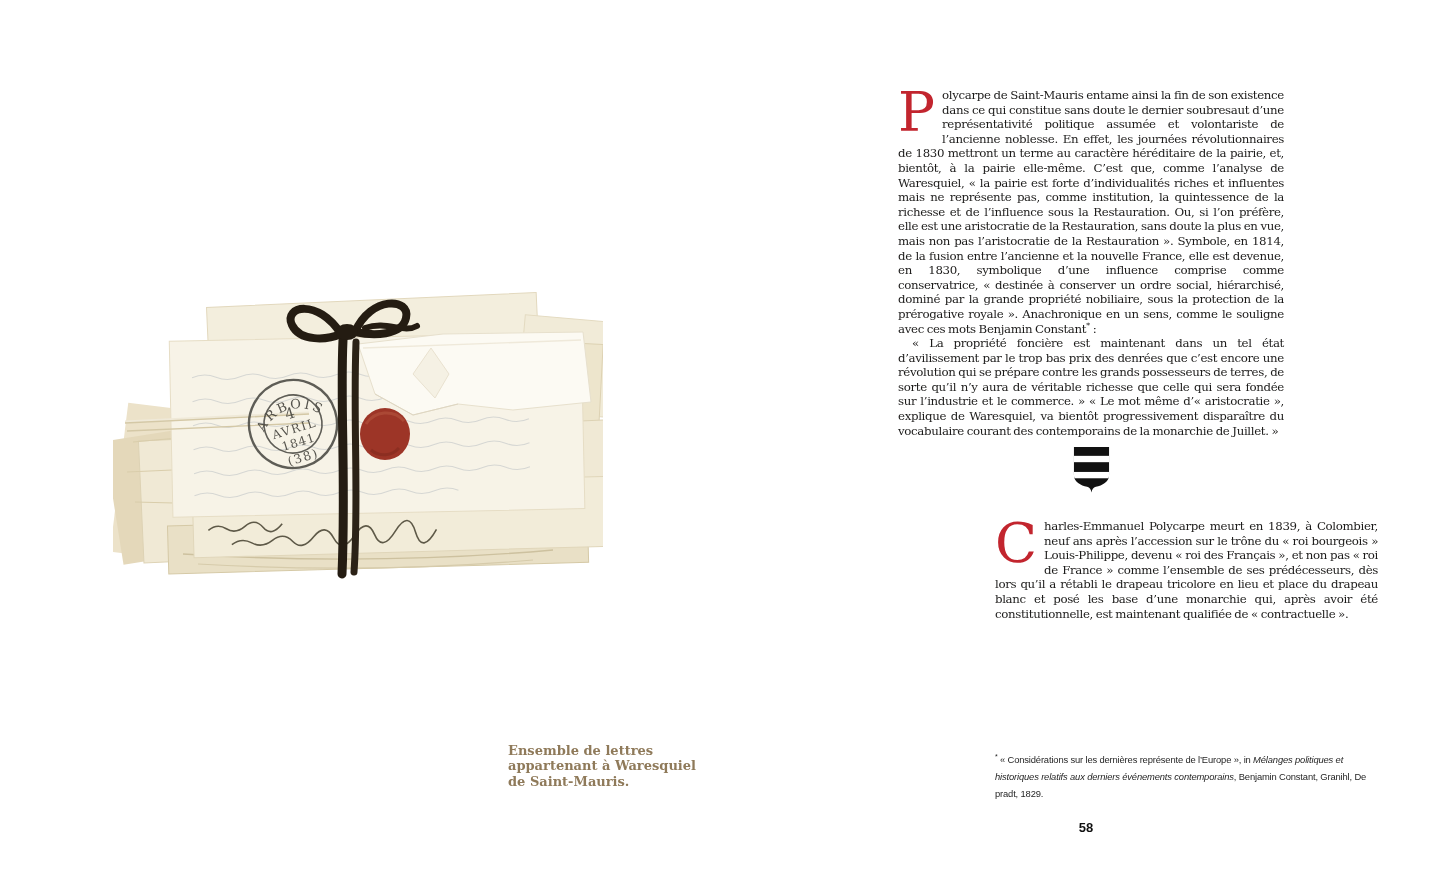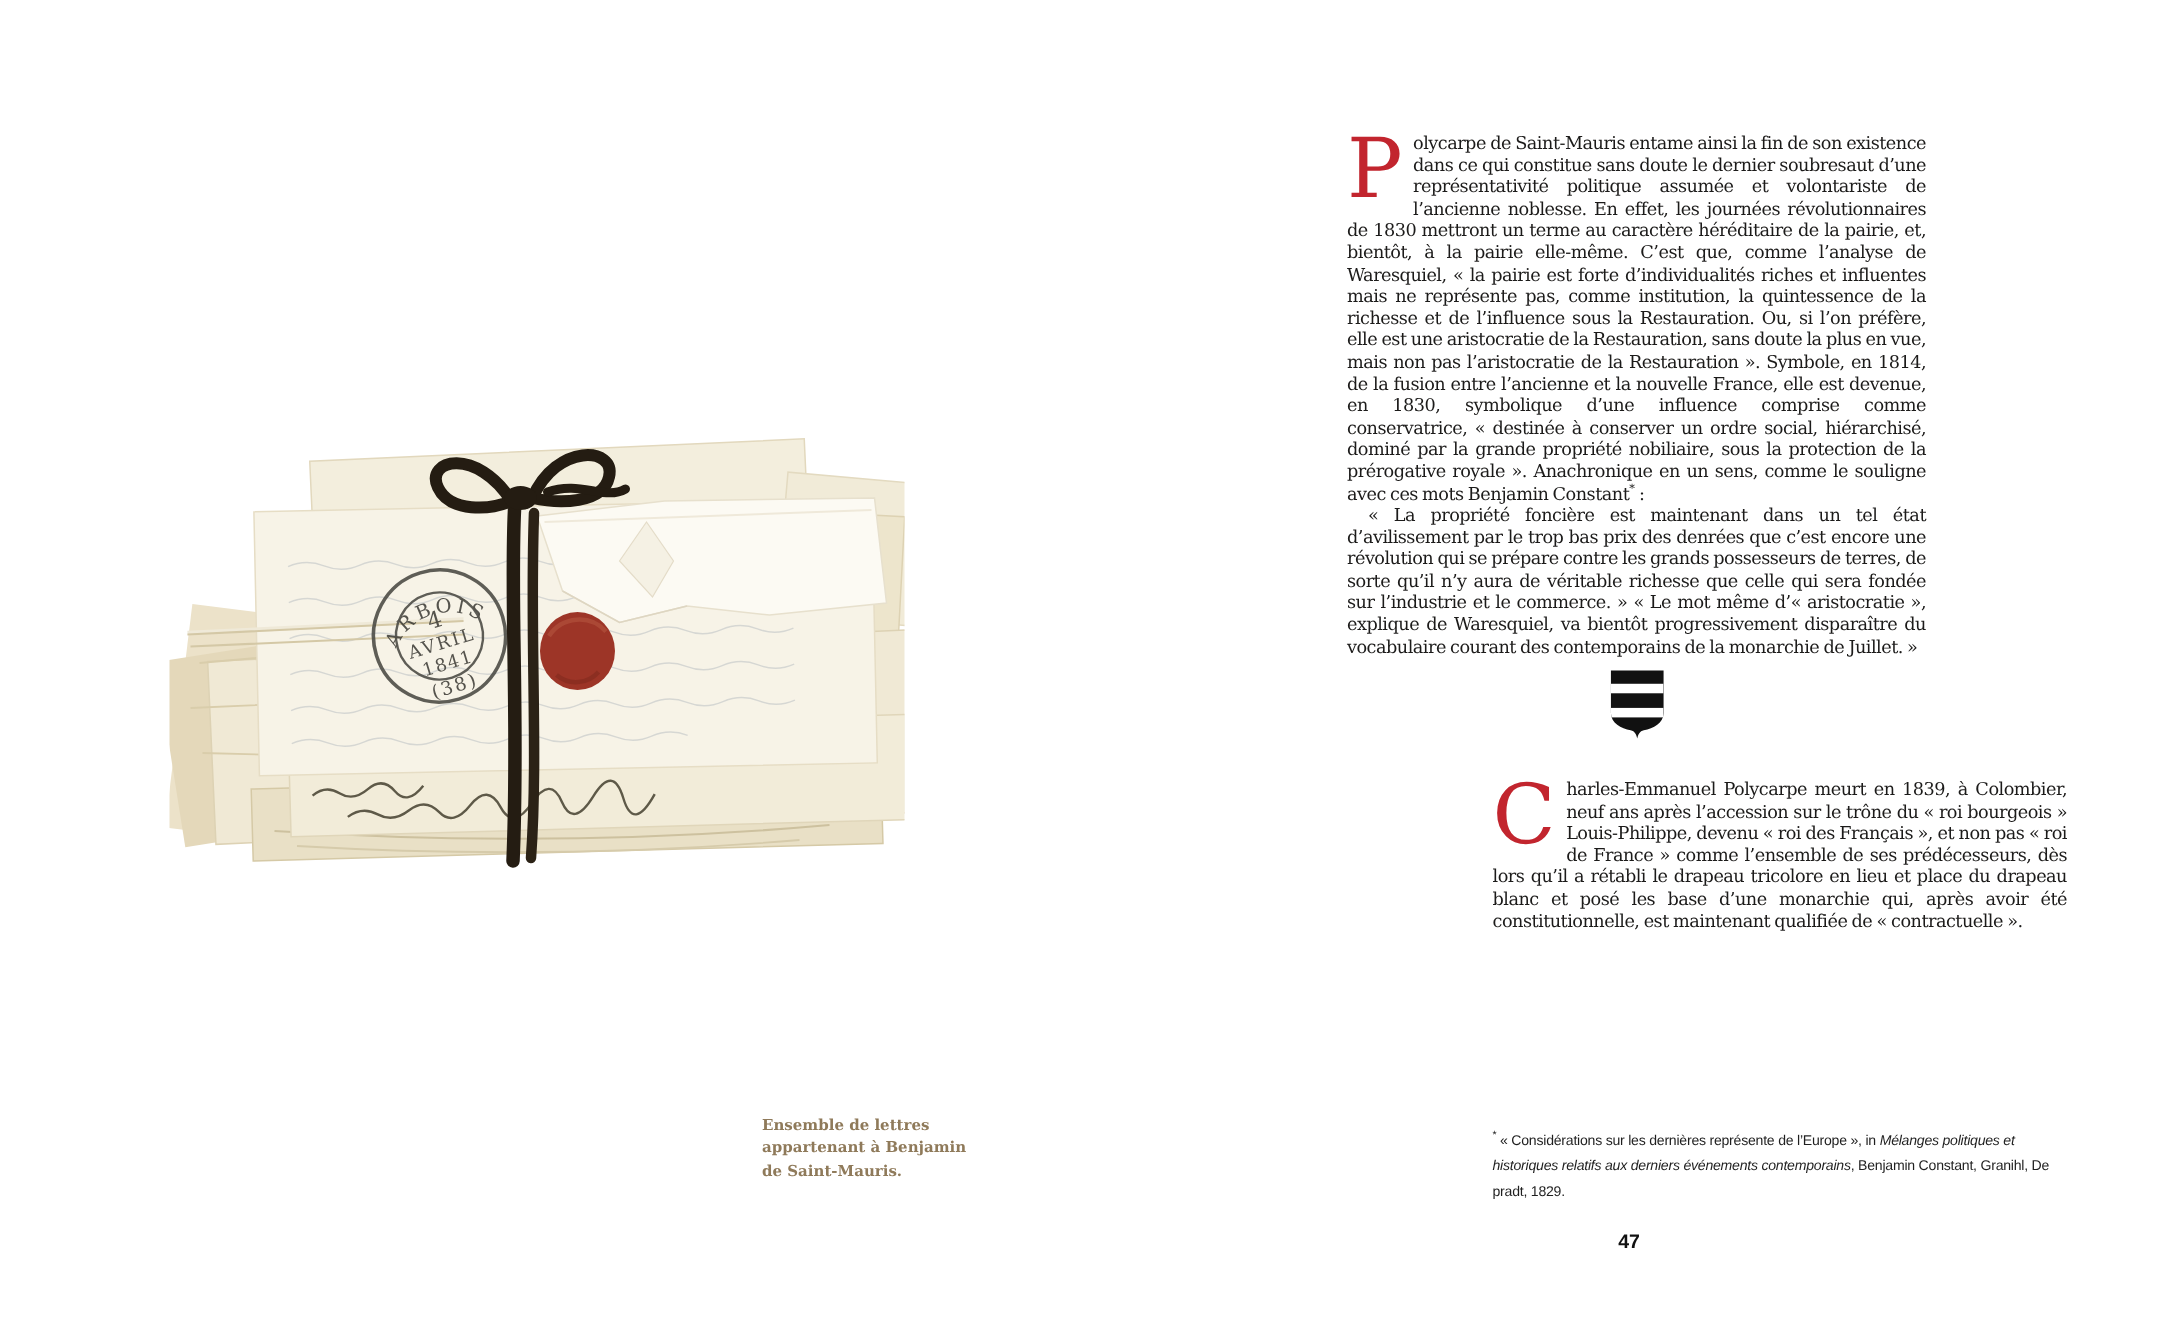--- a/index.html
+++ b/index.html
@@ -6,21 +6,21 @@
   .page {
     position:relative; width:1440px; height:880px; background:#ffffff;
     font-family:"DejaVu Serif", serif; color:#1c1b1a; overflow:hidden;
   }
   
   .figure { position:absolute; left:113px; top:282px; width:490px; height:300px; }
   .figure svg { display:block; }
   .caption {
     position:absolute; left:508px; top:743px; width:190px;
     font-family:"DejaVu Serif", serif; font-weight:bold;
-    font-size:10px; line-height:15.3px; color:#8f7a5a;
+    font-size:13px; line-height:15.3px; color:#8f7a5a;
   }
   .caption div { white-space:nowrap; }
   
   .col1 {
     position:absolute; left:898px; top:88px; width:386px;
     font-size:11.8px; line-height:14.6px; text-align:justify;
     letter-spacing:-0.35px; word-spacing:-0.6px; color:#1c1b1a;
   }
   .col2 {
     position:absolute; left:995px; top:519px; width:383px;
@@ -128,21 +128,21 @@
         <path d="M228,52 C205,16 170,24 179,43 C187,60 214,58 228,52" stroke-width="8"></path>
         <path d="M242,50 C258,13 298,16 293,36 C289,54 260,54 242,50" stroke-width="8"></path>
         <path d="M252,46 C274,38 290,52 304,44" stroke-width="6"></path>
         <ellipse cx="234" cy="50" rx="11" ry="8" fill="#241c12" stroke="none"></ellipse>
       </g>
     </svg>
   </div>
 
   <div class="caption">
     <div>Ensemble de lettres</div>
-    <div>appartenant à Benjamin</div>
+    <div>appartenant à Waresquiel</div>
     <div>de Saint-Mauris.</div>
   </div>
 
   <div class="col1">
     <p class="para">
       <span class="dropcap">P</span><span>olycarpe de Saint-Mauris entame ainsi la fin de son existence dans ce qui constitue sans doute le dernier soubresaut d’une représentativité politique assumée et volontariste de l’ancienne noblesse. En effet, les journées révolutionnaires de 1830 mettront un terme au caractère héréditaire de la pairie, et, bientôt, à la pairie elle-même. C’est que, comme l’analyse de Waresquiel, « la pairie est forte d’individualités riches et influentes mais ne représente pas, comme institution, la quintessence de la richesse et de l’influence sous la Restauration. Ou, si l’on préfère, elle est une aristocratie de la Restauration, sans doute la plus en vue, mais non pas l’aristocratie de la Restauration ». Symbole, en 1814, de la fusion entre l’ancienne et la nouvelle France, elle est devenue, en 1830, symbolique d’une influence comprise comme conservatrice, « destinée à conserver un ordre social, hiérarchisé, dominé par la grande propriété nobiliaire, sous la protection de la prérogative royale ». Anachronique en un sens, comme le souligne avec ces mots Benjamin Constant</span><sup class="fnmark">*</sup><span> :</span>
     </p>
     <p class="para indent">
       <span>« La propriété foncière est maintenant dans un tel état d’avilissement par le trop bas prix des denrées que c’est encore une révolution qui se prépare contre les grands possesseurs de terres, de sorte qu’il n’y aura de véritable richesse que celle qui sera fondée sur l’industrie et le commerce. » « Le mot même d’« aristocratie », explique de Waresquiel, va bientôt progressivement disparaître du vocabulaire courant des contemporains de la monarchie de Juillet. »</span>
     </p>
@@ -166,15 +166,15 @@
   <div class="col2">
     <p class="para">
       <span class="dropcap">C</span><span>harles-Emmanuel Polycarpe meurt en 1839, à Colombier, neuf ans après l’accession sur le trône du « roi bourgeois » Louis-Philippe, devenu « roi des Français », et non pas « roi de France » comme l’ensemble de ses prédécesseurs, dès lors qu’il a rétabli le drapeau tricolore en lieu et place du drapeau blanc et posé les base d’une monarchie qui, après avoir été constitutionnelle, est maintenant qualifiée de « contractuelle ».</span>
     </p>
   </div>
 
   <div class="footnote">
     <sup>*</sup><span> « Considérations sur les dernières représente de l’Europe », in </span><i>Mélanges politiques et historiques relatifs aux derniers événements contemporains</i><span>, Benjamin Constant, Granihl, De pradt, 1829.</span>
   </div>
 
-  <div class="pagenum">47</div>
+  <div class="pagenum">58</div>
 
 </div>
 
 </body></html>

